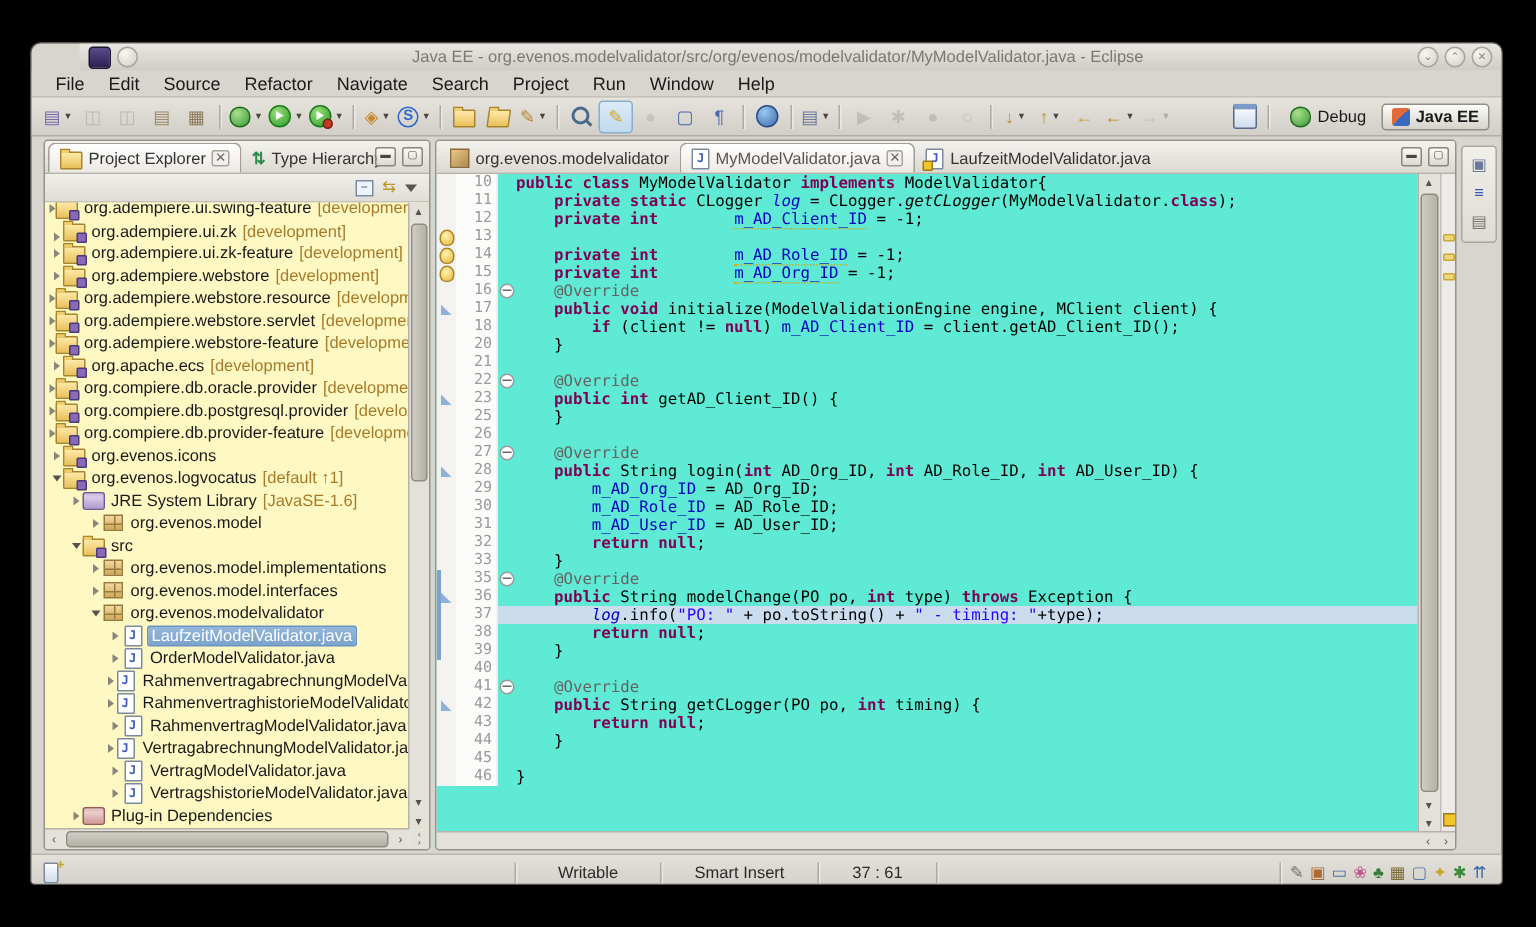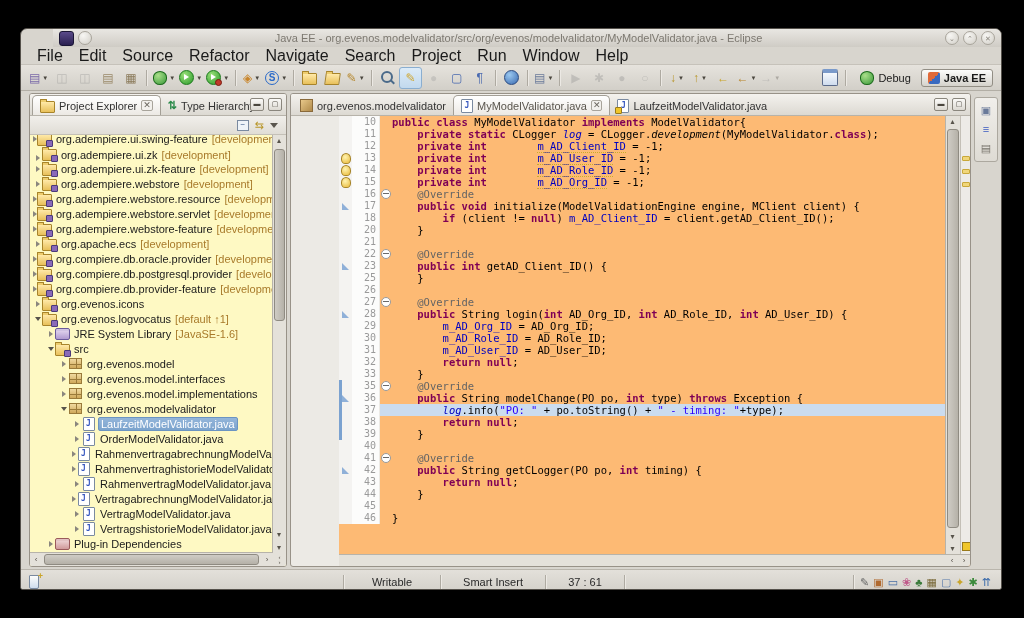--- a/index.html
+++ b/index.html
@@ -8,21 +8,21 @@
 
   
   .titlebar{height:18px;background:linear-gradient(#e9e7e2,#cfccc5);display:flex;align-items:center;padding:0 6px;gap:4px;margin-left:32px;}
   .app-icon{width:13px;height:13px;background:linear-gradient(#5a4a8a,#2a2050);border:1px solid #1a1535;border-radius:3px;}
   .winbtn{width:12px;height:12px;border-radius:50%;background:radial-gradient(circle at 35% 30%,#f7f6f3,#d2cfc8);border:1px solid #a8a49b;display:flex;align-items:center;justify-content:center;font-size:7px;color:#8a867e;line-height:1;}
   .title-text{flex:1;text-align:center;font-size:11px;color:#7c7870;white-space:nowrap;overflow:hidden;}
   .winbtns{display:flex;gap:4px;}
 
   
   .menubar{height:17px;display:flex;align-items:center;padding-left:8px;background:#d8d5ce;}
-  .menu-item{font-size:16px;color:#1a1a1a;padding:1px 8px;}
+  .menu-item{font-size:12px;color:#1a1a1a;padding:1px 8px;}
 
   
   .toolbar{height:25px;background:linear-gradient(#e6e3dd,#d2cfc8);border-top:1px solid #c6c2ba;border-bottom:1px solid #b2aea5;display:flex;align-items:center;padding:0 6px;}
   .tbtn{height:20px;min-width:19px;padding:0 1px;display:flex;align-items:center;justify-content:center;border-radius:3px;border:1px solid transparent;}
   .tbtn.pressed{border:1px solid #8aaed0;background:linear-gradient(#dcebf8,#c2d9ee);}
   .tbtn.disabled{opacity:.32;}
   .tbtn .g{font-size:12px;line-height:1;}
   .tbtn .drop{font-size:6px;color:#4a463e;margin-left:2px;}
   .tsep{width:1px;height:16px;background:#aeaaa1;box-shadow:1px 0 0 #ece9e4;margin:0 4px;}
   .iplay{width:13px;height:13px;border-radius:50%;background:radial-gradient(circle at 35% 30%,#9ae07a,#2a9a2a);border:1px solid #1a7a1a;position:relative;}
@@ -79,21 +79,21 @@
   .ijre{width:13px;height:10px;background:linear-gradient(#e8ddf2,#b09ad0);border:1px solid #6a5a9a;border-radius:2px;box-shadow:inset 0 2px 0 #cfc2e2;}
   .ijre.red{background:linear-gradient(#f2dddd,#d09a9a);border-color:#9a5a5a;box-shadow:inset 0 2px 0 #e2c2c2;}
   .tree-vscroll{position:absolute;top:0;right:0;bottom:13px;width:13px;background:#e4e1da;border-left:1px solid #b7b3aa;}
   .thumb-v{position:absolute;left:1px;right:1px;background:linear-gradient(90deg,#cfccc5,#b5b1a8);border:1px solid #8f8b82;border-radius:3px;}
   .tree-hscroll{position:absolute;left:0;right:13px;bottom:0;height:13px;background:#e4e1da;border-top:1px solid #b7b3aa;display:flex;align-items:center;}
   .thumb-h{height:9px;background:linear-gradient(#cfccc5,#b5b1a8);border:1px solid #8f8b82;border-radius:3px;flex:1;margin:0 2px;}
   .scroll-arrow{font-size:8px;color:#57534b;width:12px;text-align:center;}
   .corner{position:absolute;right:0;bottom:0;width:13px;height:13px;background:#e4e1da;display:flex;flex-direction:column;align-items:center;justify-content:center;font-size:6px;color:#57534b;line-height:5px;}
 
   
-  .codearea{flex:1;display:flex;flex-direction:column;background:#fdba74;min-height:0;margin-left:48px;}
+  .codearea{flex:1;display:flex;flex-direction:column;background:#5eead4;min-height:0;}
   .code-wrap{flex:1;display:flex;min-height:0;}
   .code-lines{flex:1;overflow:hidden;font-family:"DejaVu Sans Mono",monospace;font-size:10.5px;line-height:12px;}
   .crow{display:flex;height:12px;align-items:center;}
   .c-annot{width:13px;height:12px;flex:none;display:flex;align-items:center;justify-content:center;background:#f4f3f1;}
   .crow.r .c-annot{box-shadow:inset 3px 0 0 #7ba2d0;}
   .c-num{width:24px;flex:none;text-align:right;padding-right:3px;color:#9a9a9a;font-size:10px;background:#fcfcfb;border-right:1px solid #eceae5;}
   .c-hl{flex:1;display:flex;min-width:0;}
   .crow.cur .c-hl{background:#cbdcef;}
   .c-fold{width:12px;flex:none;display:flex;align-items:center;justify-content:center;}
   .foldm{width:8px;height:8px;border:1px solid #9a9a9a;border-radius:50%;background:#fff;position:relative;}
@@ -436,55 +436,55 @@
             <div class="trow" style="padding-left: 16px;">
               <span class="texp">
                 <span class="c"></span>
               </span>
               <span class="ticon">
                 <span class="ijre"></span>
               </span>
               <span class="lbl">JRE System Library</span>
               <span class="tdec">[JavaSE-1.6]</span>
             </div>
+            <div class="trow" style="padding-left: 29px;">
+              <span class="texp">
+                <span class="c"></span>
+              </span>
+              <span class="ticon">
+                <span class="ipkg"></span>
+              </span>
+              <span class="lbl">org.evenos.model</span>
+            </div>
             <div class="trow" style="padding-left: 16px;">
               <span class="texp">
                 <span class="e"></span>
               </span>
               <span class="ticon">
                 <span class="ifolder badged"></span>
               </span>
               <span class="lbl">src</span>
             </div>
             <div class="trow" style="padding-left: 29px;">
               <span class="texp">
                 <span class="c"></span>
               </span>
               <span class="ticon">
                 <span class="ipkg"></span>
               </span>
-              <span class="lbl">org.evenos.model</span>
+              <span class="lbl">org.evenos.model.implementations</span>
             </div>
             <div class="trow" style="padding-left: 29px;">
               <span class="texp">
                 <span class="c"></span>
               </span>
               <span class="ticon">
                 <span class="ipkg"></span>
               </span>
               <span class="lbl">org.evenos.model.interfaces</span>
-            </div>
-            <div class="trow" style="padding-left: 29px;">
-              <span class="texp">
-                <span class="c"></span>
-              </span>
-              <span class="ticon">
-                <span class="ipkg"></span>
-              </span>
-              <span class="lbl">org.evenos.model.implementations</span>
             </div>
             <div class="trow" style="padding-left: 29px;">
               <span class="texp">
                 <span class="e"></span>
               </span>
               <span class="ticon">
                 <span class="ipkg"></span>
               </span>
               <span class="lbl">org.evenos.modelvalidator</span>
             </div>
@@ -621,39 +621,38 @@
                 <span class="c-hl">
                   <span class="c-fold"></span>
                   <span class="c-text"><span class="k">public</span><span> </span><span class="k">class</span><span> MyModelValidator </span><span class="k">implements</span><span> ModelValidator{</span></span>
                 </span>
               </div>
               <div class="crow">
                 <span class="c-annot"></span>
                 <span class="c-num">11</span>
                 <span class="c-hl">
                   <span class="c-fold"></span>
-                  <span class="c-text"><span>    </span><span class="k">private</span><span> </span><span class="k">static</span><span> CLogger </span><span class="fi">log</span><span> = CLogger.</span><span class="m">development</span><span>(MyModelValidator.</span><span class="k">class</span><span>);</span></span>
+                  <span class="c-text"><span>    </span><span class="k">private</span><span> </span><span class="k">static</span><span> CLogger </span><span class="fi">log</span><span> = CLogger.</span><span class="m">getCLogger</span><span>(MyModelValidator.</span><span class="k">class</span><span>);</span></span>
                 </span>
               </div>
               <div class="crow">
                 <span class="c-annot"></span>
                 <span class="c-num">12</span>
                 <span class="c-hl">
                   <span class="c-fold"></span>
                   <span class="c-text"><span>    </span><span class="k">private</span><span> </span><span class="k">int</span><span>        </span><span class="fw">m_AD_Client_ID</span><span> = -1;</span></span>
                 </span>
               </div>
               <div class="crow">
                 <span class="c-annot">
                   <span class="wicon"></span>
                 </span>
                 <span class="c-num">13</span>
                 <span class="c-hl">
                   <span class="c-fold"></span>
-                  <span class="c-text"><span>    </span><span class="k">private</span><span> </span><span class="k">int</span><span>        </span><span class="fw">m_AD_User_ID</span><span> = -1;</span></span>
                 </span>
               </div>
               <div class="crow">
                 <span class="c-annot">
                   <span class="wicon"></span>
                 </span>
                 <span class="c-num">14</span>
                 <span class="c-hl">
                   <span class="c-fold"></span>
                   <span class="c-text"><span>    </span><span class="k">private</span><span> </span><span class="k">int</span><span>        </span><span class="fw">m_AD_Role_ID</span><span> = -1;</span></span>

